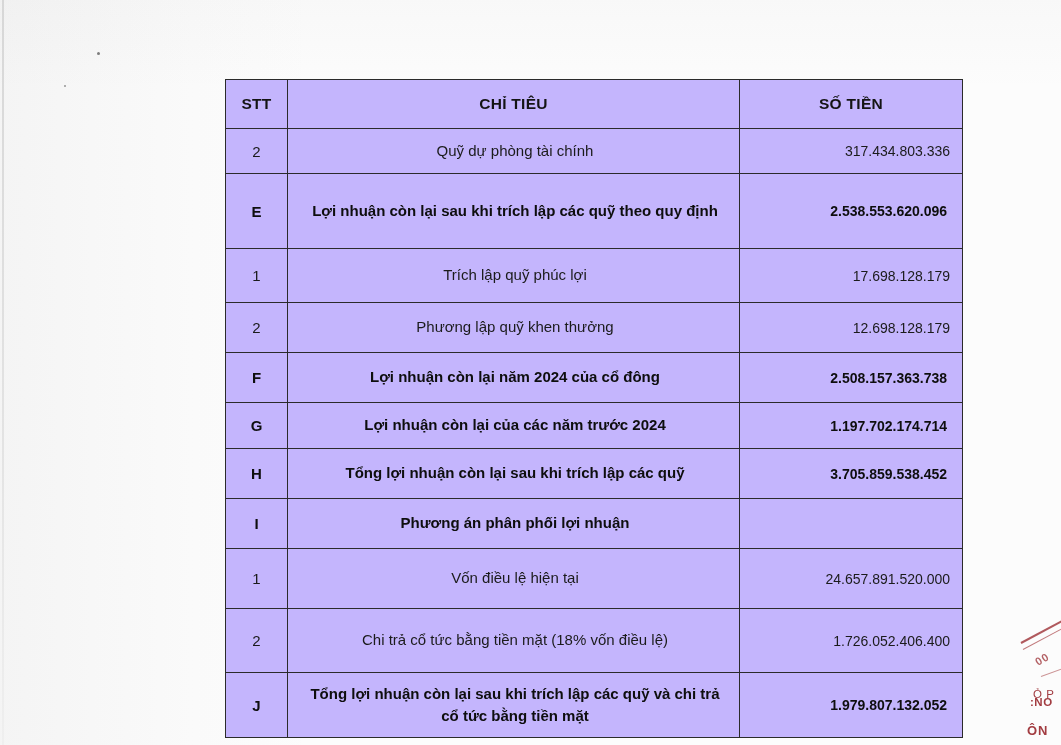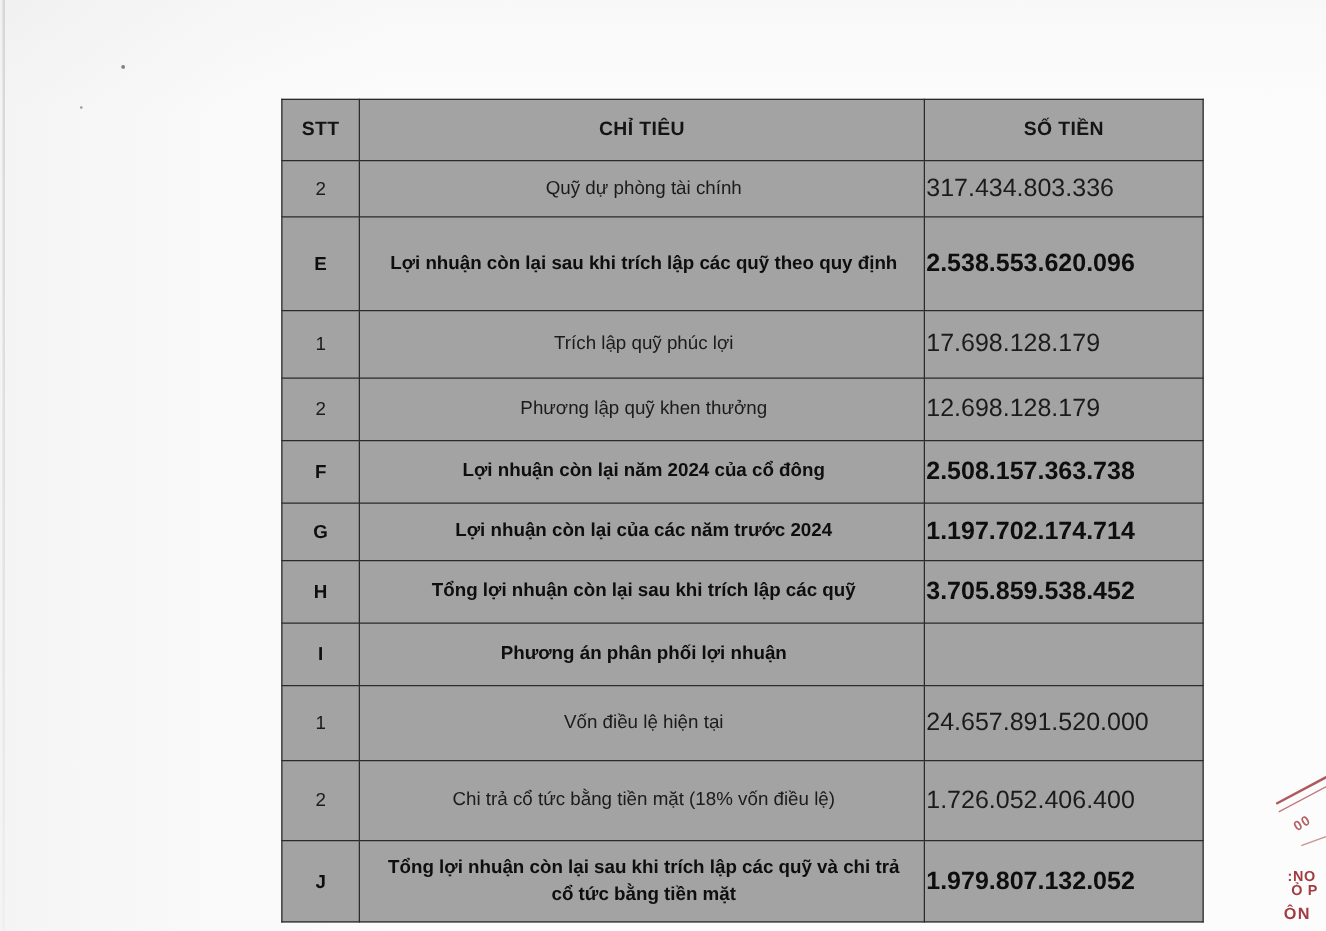--- a/index.html
+++ b/index.html
@@ -27,21 +27,21 @@
   .speck { position: absolute; background: #7d7d7d; border-radius: 50%; }
   .speck-a { left: 97px; top: 52px; width: 3px; height: 3px; }
   .speck-b { left: 64px; top: 85px; width: 2px; height: 2px; opacity: .8; }
 
   
   table.fin {
     position: absolute; left: 225px; top: 79px;
     width: 737px;
     border-collapse: collapse;
     table-layout: fixed;
-    background: #a3a3a3;
+    background: #c4b5fd;
   }
   table.fin col.c-stt   { width: 62px; }
   table.fin col.c-label { width: 452px; }
   table.fin col.c-value { width: 223px; }
   table.fin th, table.fin td {
     border: 1.7px solid #2b2b2b;
     vertical-align: middle;
     overflow: hidden;
   }
   table.fin th {
@@ -51,21 +51,21 @@
     color: #141414;
     text-align: center;
   }
   td.cell-stt { text-align: center; font-size: 15px; }
   td.cell-label {
     text-align: center; font-size: 15px;
     padding: 5px 10px 5px 13px;
     line-height: 1.5;
   }
   td.cell-value {
-    text-align: left; font-size: 20px;
+    text-align: right; font-size: 14px;
     padding-right: 12px;
   }
   tr.emph { font-weight: bold; color: #0e0e0e; }
   tr.emph td.cell-value { padding-right: 15px; }
 
   
   .stamp-zone {
     position: absolute; right: 0; top: 620px;
     width: 42px; height: 125px;
     overflow: hidden;
@@ -90,21 +90,21 @@
     transform: rotate(-31deg);
     opacity: .8; letter-spacing: 1px;
   }
   .stamp-arc3 {
     left: 22px; top: 56px; width: 26px; height: 0;
     border-top: 1.5px solid #b05a5c;
     transform: rotate(-20deg); transform-origin: left center;
     opacity: .65;
   }
   .stamp-t1 { left: 11px; top: 76px;  font-size: 11.5px; font-weight: bold; letter-spacing: .5px; }
-  .stamp-t2 { left: 14px; top: 87px;  font-size: 11.5px; font-weight: bold; letter-spacing: .5px; }
+  .stamp-t2 { left: 14px; top: 68px;  font-size: 11.5px; font-weight: normal; letter-spacing: .5px; }
   .stamp-t3 { left: 8px;  top: 103px; font-size: 13px;   font-weight: bold; letter-spacing: 1px; }
 </style>
 </head>
 <body>
 
 <div class="scan-shade"></div>
 <div class="edge-line-left"></div>
 <div class="speck speck-a"></div>
 <div class="speck speck-b"></div>
 

